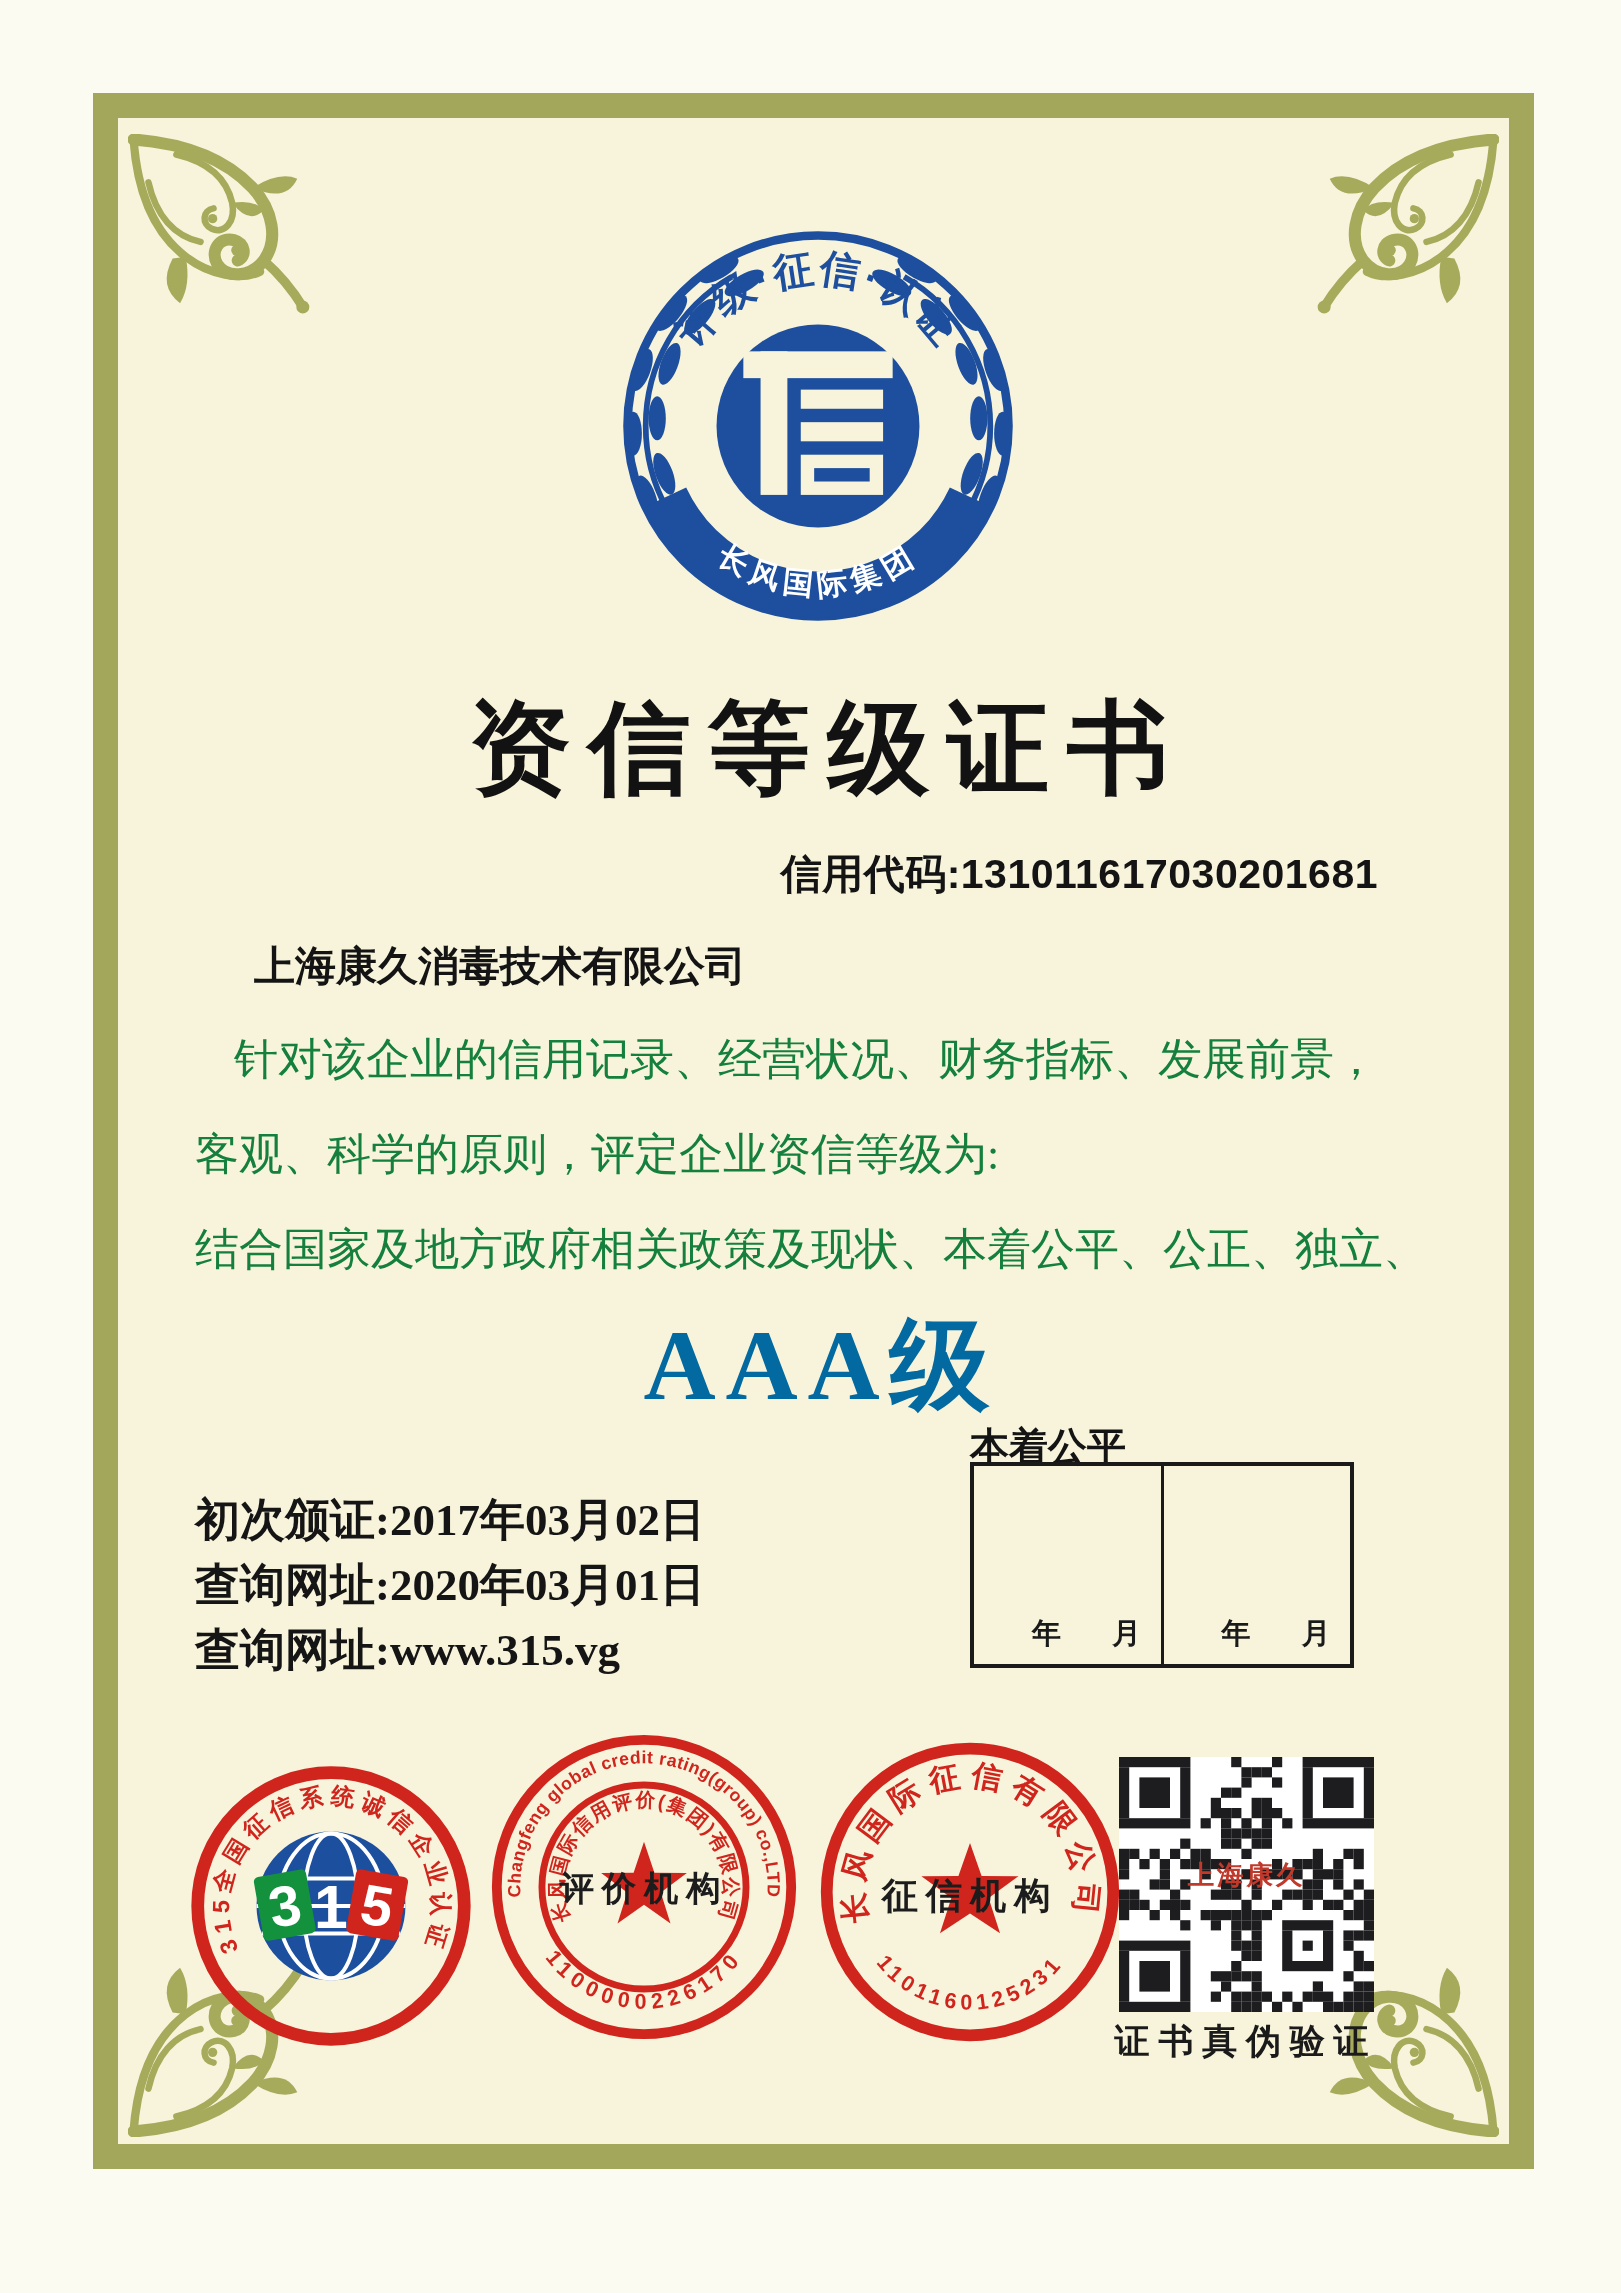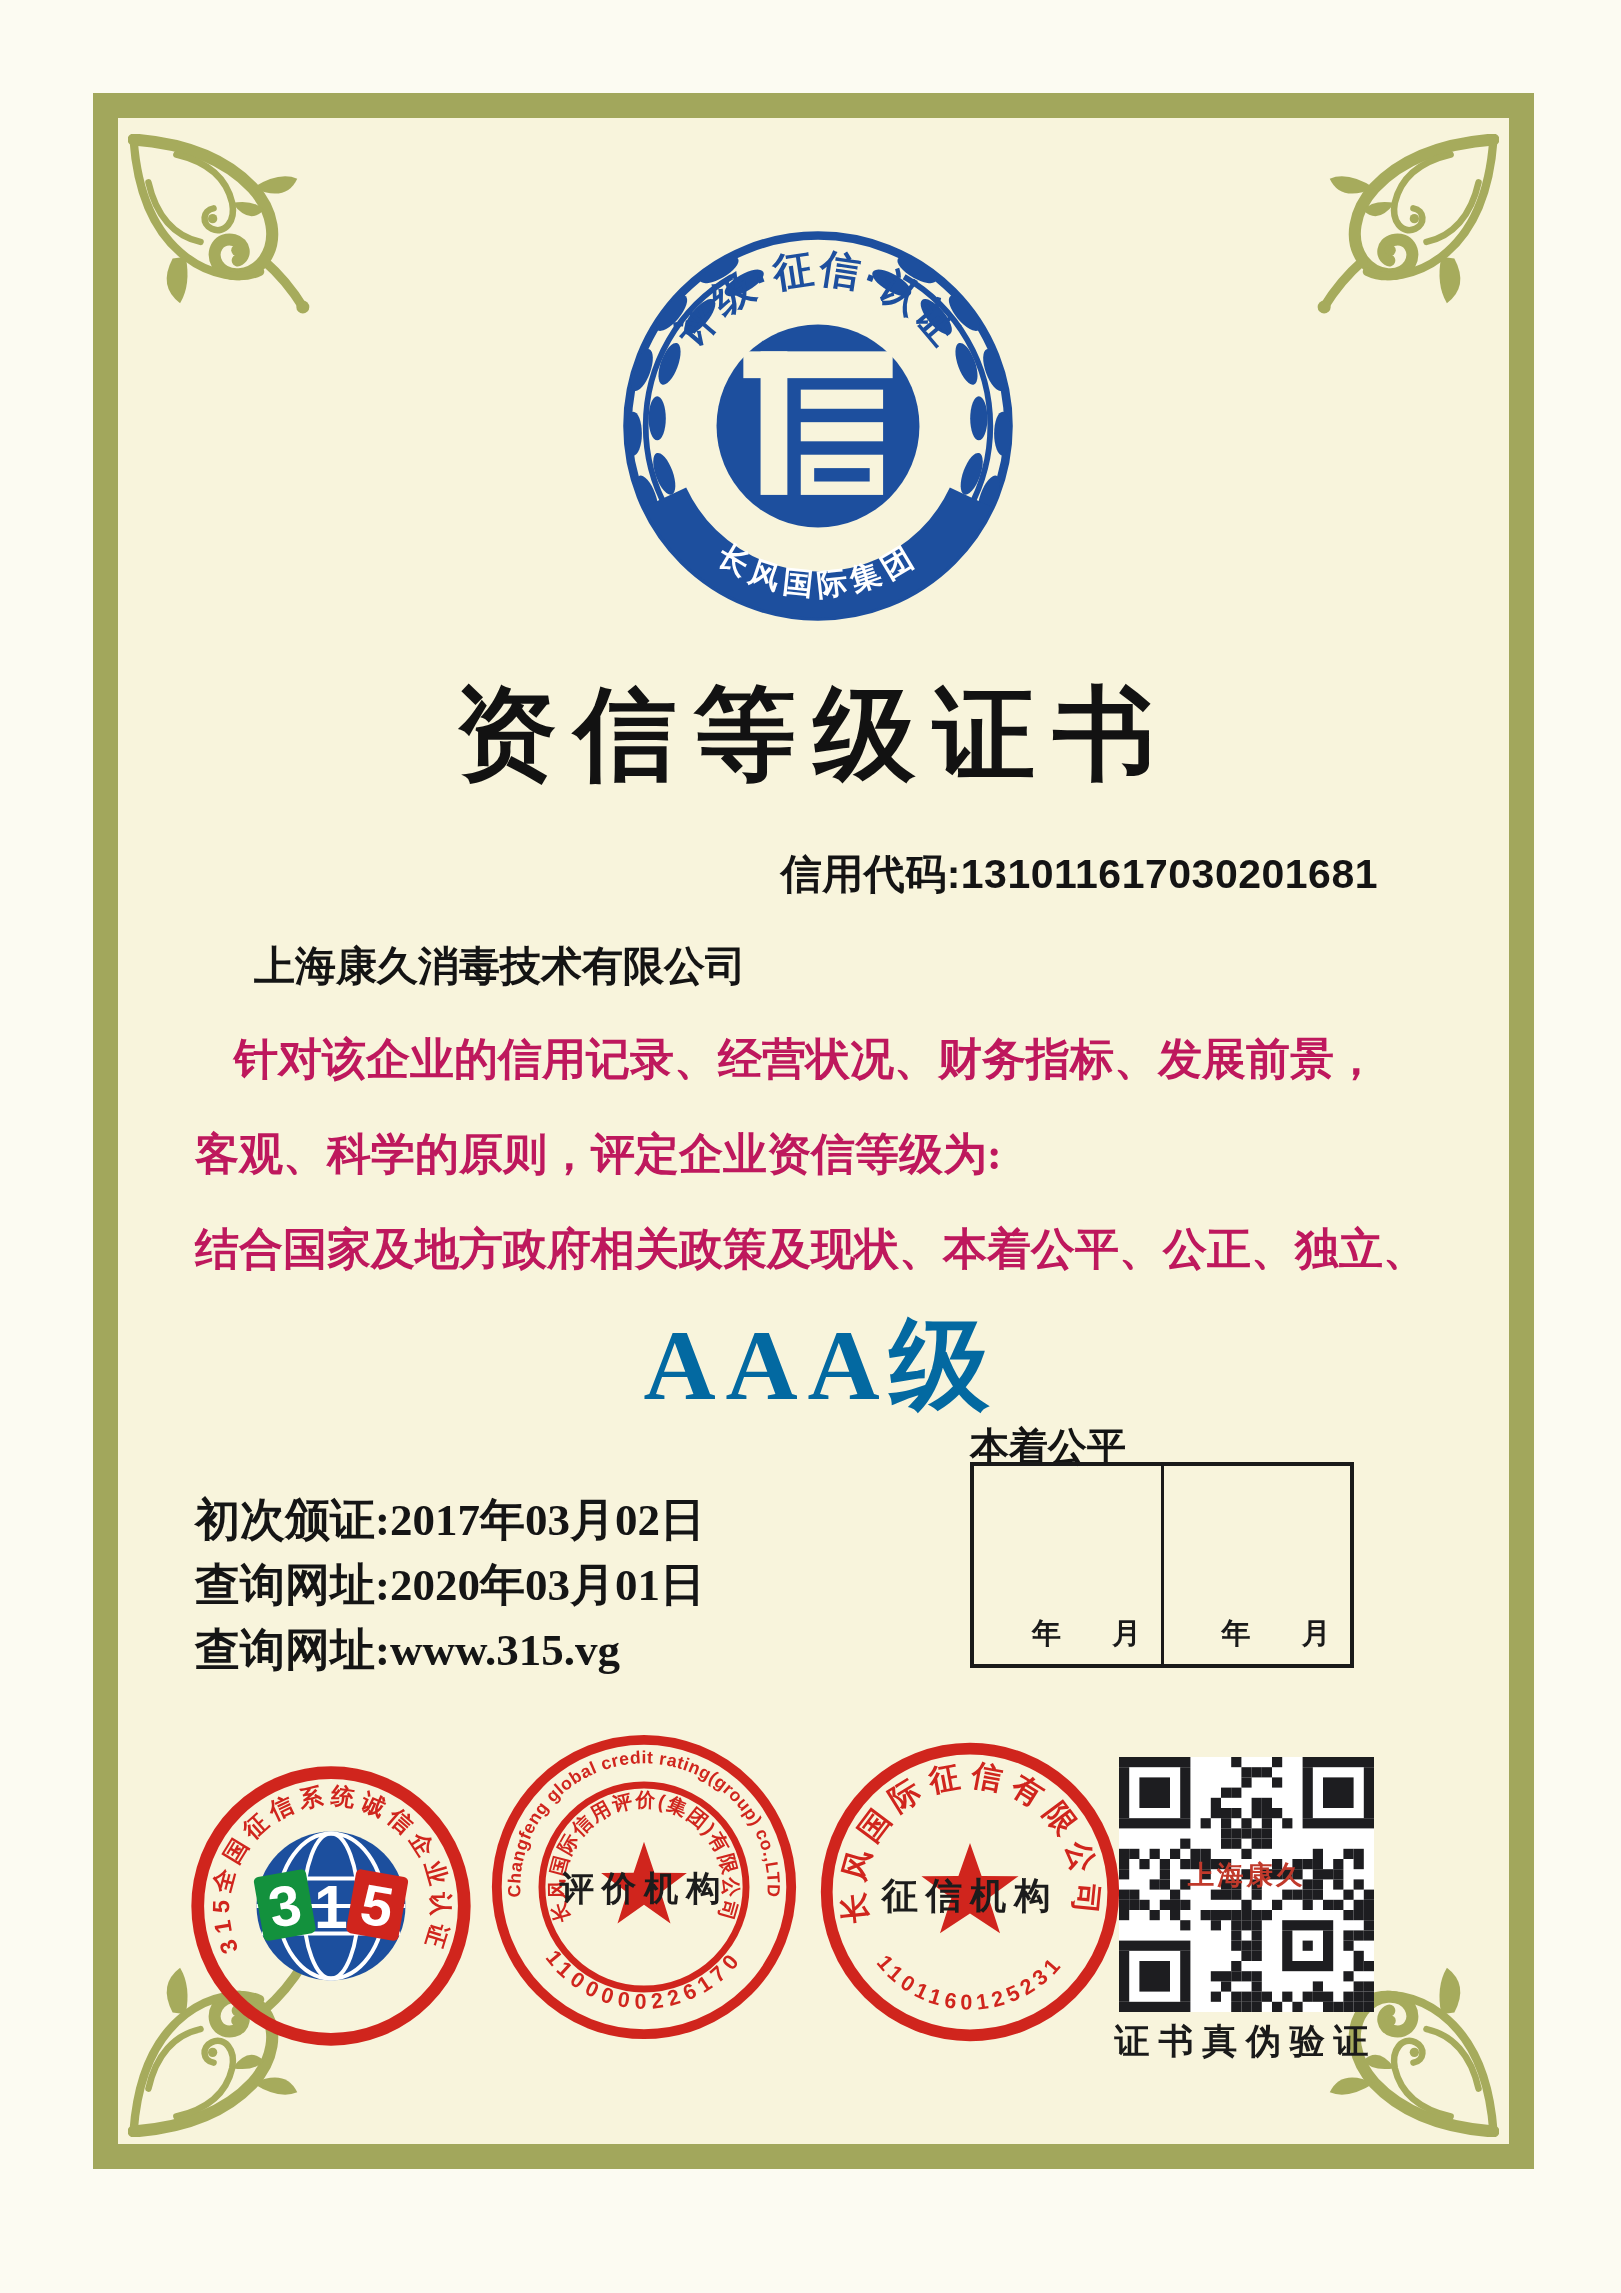--- a/index.html
+++ b/index.html
@@ -4,24 +4,24 @@
 <style>
   html,body{margin:0;padding:0;}
   #page{position:relative;width:1621px;height:2294px;background:#fcfbf2;font-family:"Liberation Sans",sans-serif;overflow:hidden;}
   .cert{position:absolute;left:93px;top:93px;width:1441px;height:2076px;box-sizing:border-box;background:#f8f4dc;border:25.5px solid #a2a75c;}
   .corner{position:absolute;width:186px;height:186px;}
   .c-tl{left:9.8px;top:15.7px;}
   .c-tr{right:9.8px;top:15.7px;transform:scaleX(-1);}
   .c-bl{left:9.8px;bottom:6.9px;transform:scaleY(-1);}
   .c-br{right:9.8px;bottom:6.9px;transform:scale(-1,-1);}
   .logo{position:absolute;left:499px;top:107px;width:402px;height:402px;}
-  .title{position:absolute;left:0;top:565px;width:100%;margin:0;text-align:center;font-size:102px;line-height:1;font-weight:900;letter-spacing:17.6px;color:#121212;}
+  .title{position:absolute;left:0;top:565px;width:100%;margin:14px;text-align:center;font-size:102px;line-height:1;font-weight:900;letter-spacing:17.6px;color:#121212;}
   .credit-code{position:absolute;top:729px;right:131px;font-size:41px;font-weight:bold;color:#141414;letter-spacing:0.5px;text-align:right;}
   .company{position:absolute;left:136px;top:821px;font-size:41px;font-weight:bold;color:#141414;}
-  .body-text{position:absolute;left:77px;top:894px;width:1264px;font-family:"Liberation Serif",serif;font-size:44px;font-weight:700;color:#be185d;}
+  .body-text{position:absolute;left:77px;top:894px;width:1264px;font-family:"Liberation Serif",serif;font-size:44px;font-weight:400;color:#15803d;}
   .body-text p{margin:0;line-height:95px;}
   .body-text p.indent{text-indent:39px;}
   .rating{position:absolute;left:0;top:1188px;width:100%;text-align:center;font-family:"Liberation Serif",serif;font-size:100px;line-height:1.2;font-weight:bold;color:#0369a1;letter-spacing:9.8px;margin-left:8px;}
   .annual-title{position:absolute;left:852px;top:1302px;font-size:39px;font-weight:bold;color:#141414;}
   .annual-box{position:absolute;left:852px;top:1344px;width:384px;height:206px;border:4.9px solid #1a1a1a;display:flex;box-sizing:border-box;}
   .annual-cell{flex:1;display:flex;align-items:flex-end;justify-content:flex-end;gap:51px;padding:0 19.6px 9.8px 0;font-family:"Liberation Serif",serif;font-size:29px;font-weight:bold;color:#1a1a1a;}
   .annual-cell + .annual-cell{border-left:3.9px solid #1a1a1a;}
   .details{position:absolute;left:77px;top:1370px;font-family:"Liberation Serif",serif;font-size:45px;font-weight:bold;color:#151515;line-height:65px;}
   .seal{position:absolute;}
   .s1{left:66px;top:1641px;width:294px;height:294px;}

